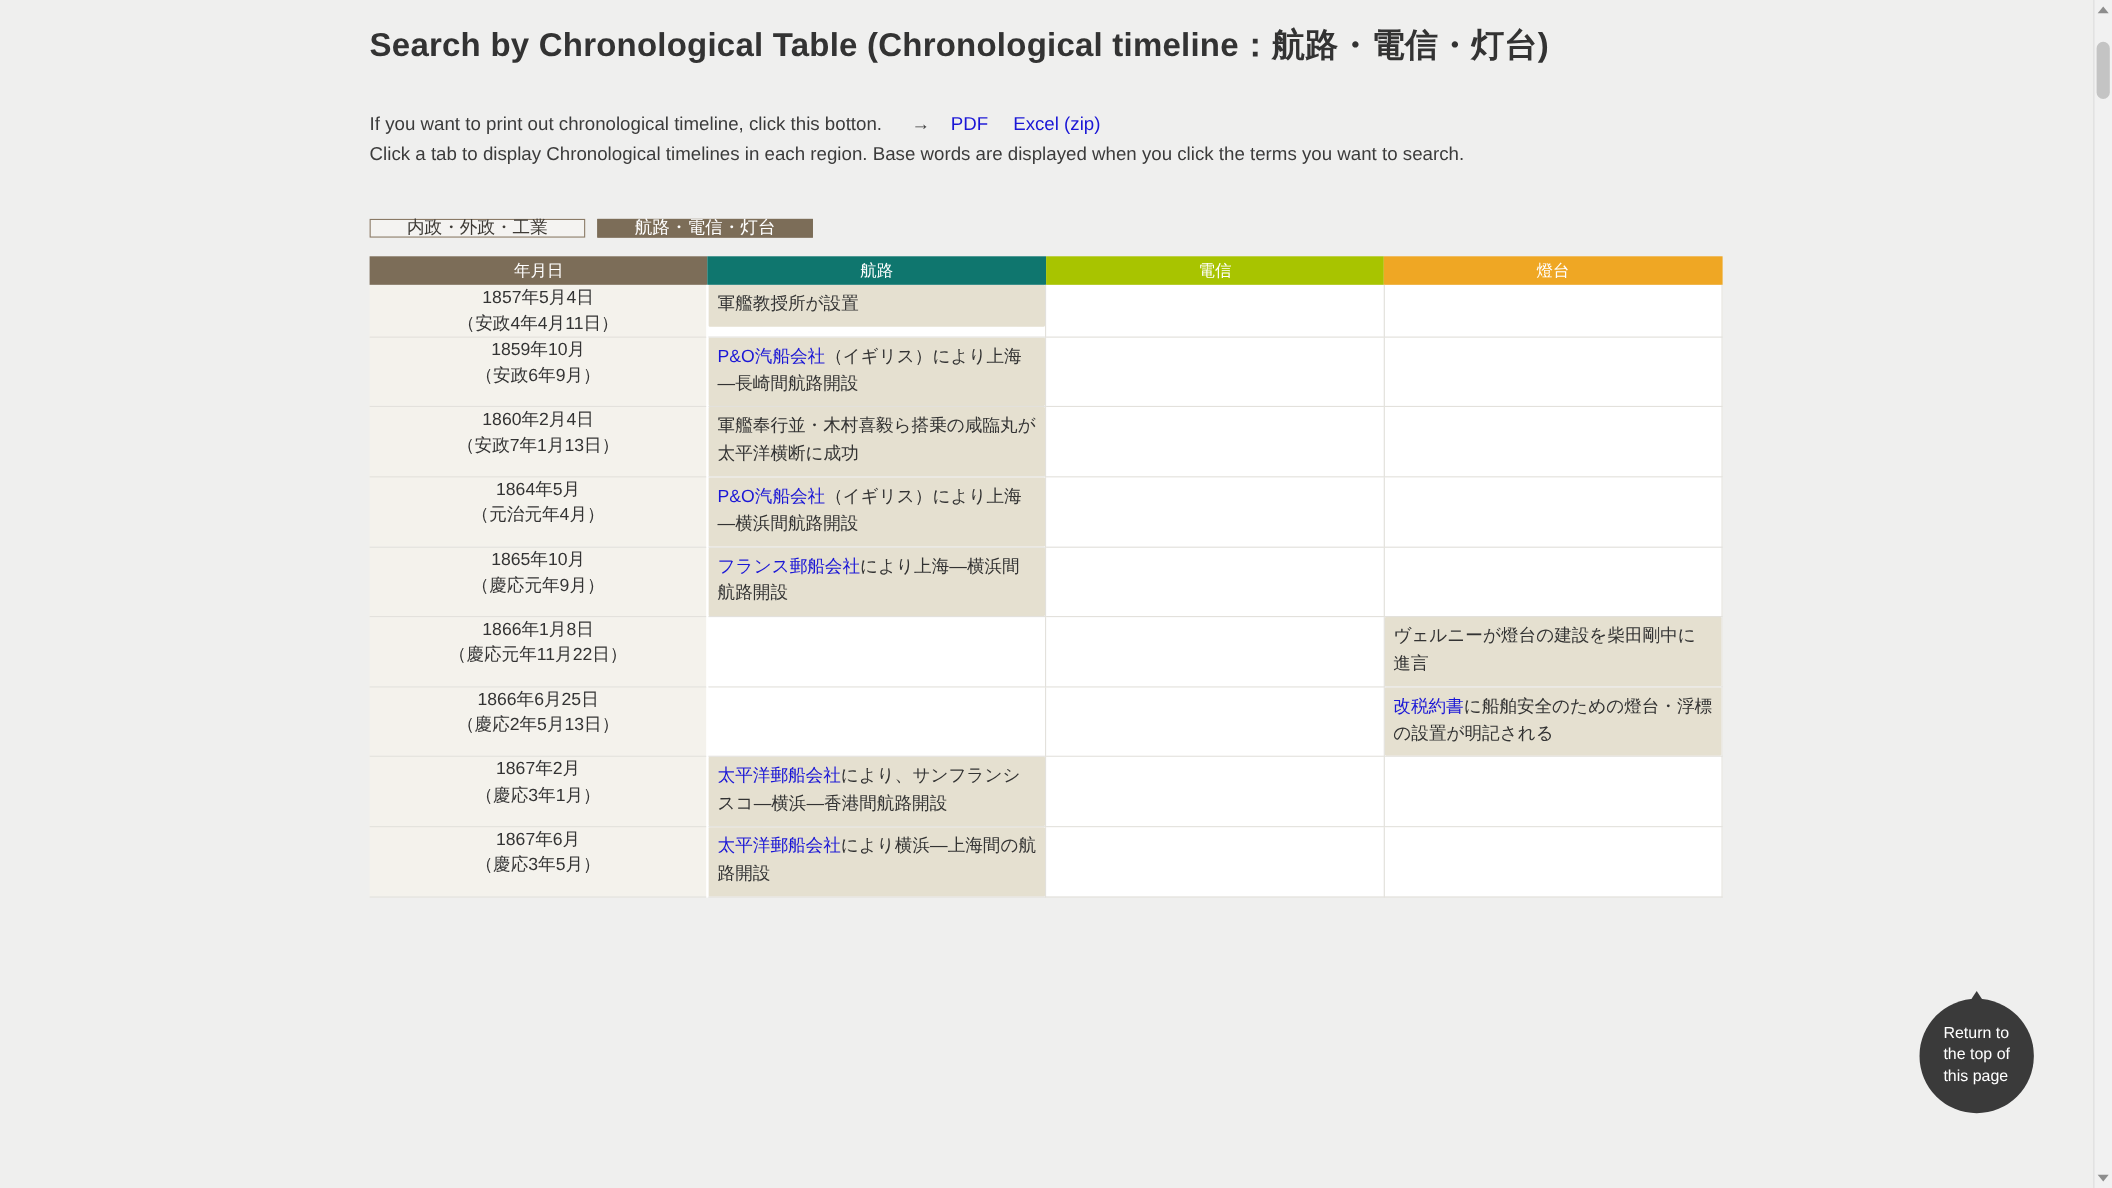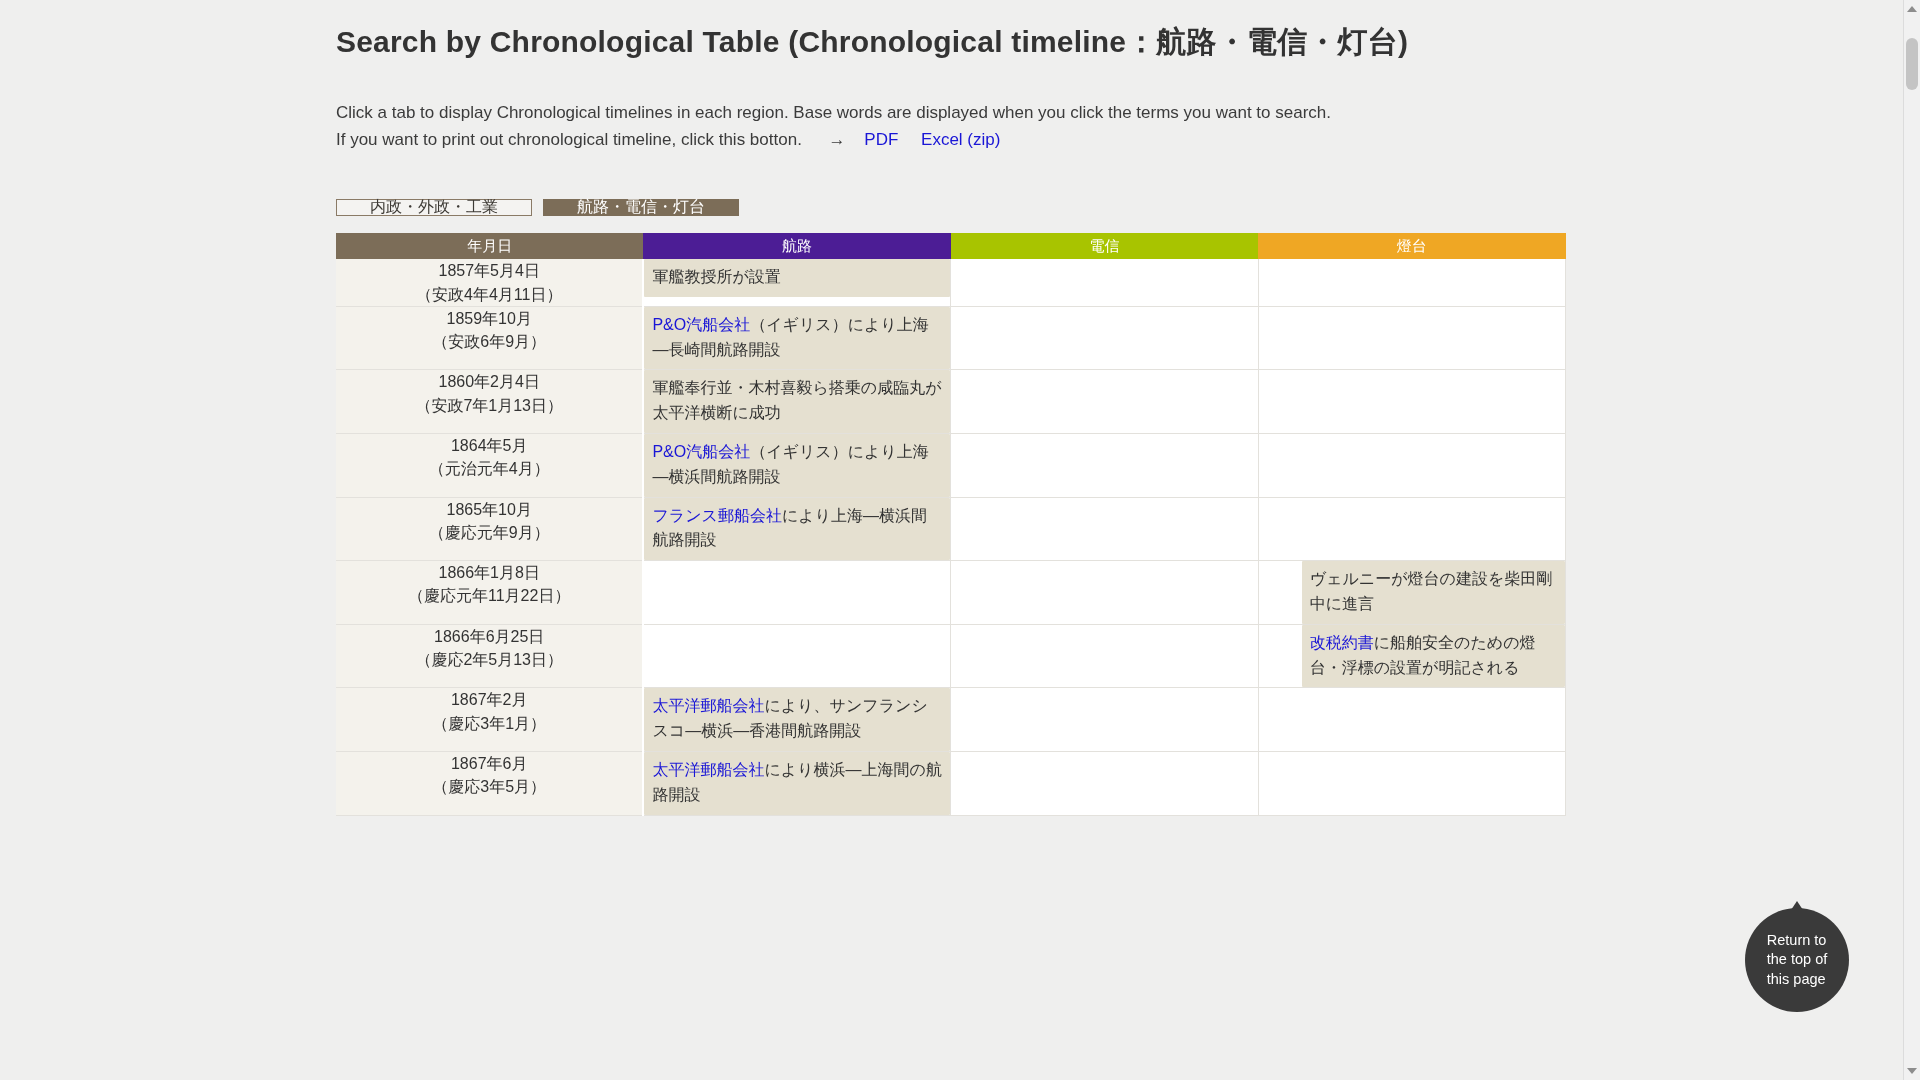--- a/index.html
+++ b/index.html
@@ -80,21 +80,21 @@
   }
   table.chrono th {
     height: 26px;
     font-size: 15px;
     font-weight: normal;
     color: #ffffff;
     padding: 2px 0;
     border: none;
   }
   th.h-date { background: #7c6d58; width: 286px; }
-  th.h-route { background: #4c1d95; width: 286px; }
+  th.h-route { background: #0f766e; width: 286px; }
   th.h-telegraph { background: #a8c400; width: 286px; }
   th.h-lighthouse { background: #efa724; width: 286px; }
 
   table.chrono td {
     vertical-align: top;
     border-bottom: 1px solid #e3e1dc;
     padding: 0;
     font-size: 16px;
     color: #333333;
   }
@@ -104,21 +104,21 @@
     padding: 10px 6px 12px 6px;
     line-height: 1.45;
     border-right: 2px solid #ffffff;
     color: #333;
   }
   td.ev-cell {
     background: #ffffff;
     padding: 9px 10px 10px 10px;
     border-right: 1px solid #e3e1dc;
   }
-  td.ev-cell:last-child { border-right: 1px solid #e3e1dc; padding-left: 43px; }
+  td.ev-cell:last-child { border-right: 1px solid #e3e1dc; }
   .evt {
     background: #e5e0d0;
     padding: 6px 8px 7px 8px;
     line-height: 1.55;
     border-radius: 1px;
     display: block;
   }
   .evt.empty { background: transparent; padding: 0; }
 
   
@@ -179,27 +179,27 @@
 </head>
 <body>
 
 <div id="page">
 
   <div class="content">
 
     <h1 class="page-title">Search by Chronological Table (Chronological timeline：航路・電信・灯台)</h1>
 
     <div class="intro">
-      <span class="line">Click a tab to display Chronological timelines in each region. Base words are displayed when you click the terms you want to search.</span>
       <span class="line">
         <span>If you want to print out chronological timeline, click this botton.</span>
         <span class="arrow">→</span>
         <a class="link dl-link" href="#">PDF</a>
         <a class="link dl-link" href="#">Excel (zip)</a>
       </span>
+      <span class="line">Click a tab to display Chronological timelines in each region. Base words are displayed when you click the terms you want to search.</span>
     </div>
 
     <div class="tabs">
       <div class="tab inactive">内政・外政・工業</div>
       <div class="tab active">航路・電信・灯台</div>
     </div>
 
     <table class="chrono">
       <thead>
         <tr>

